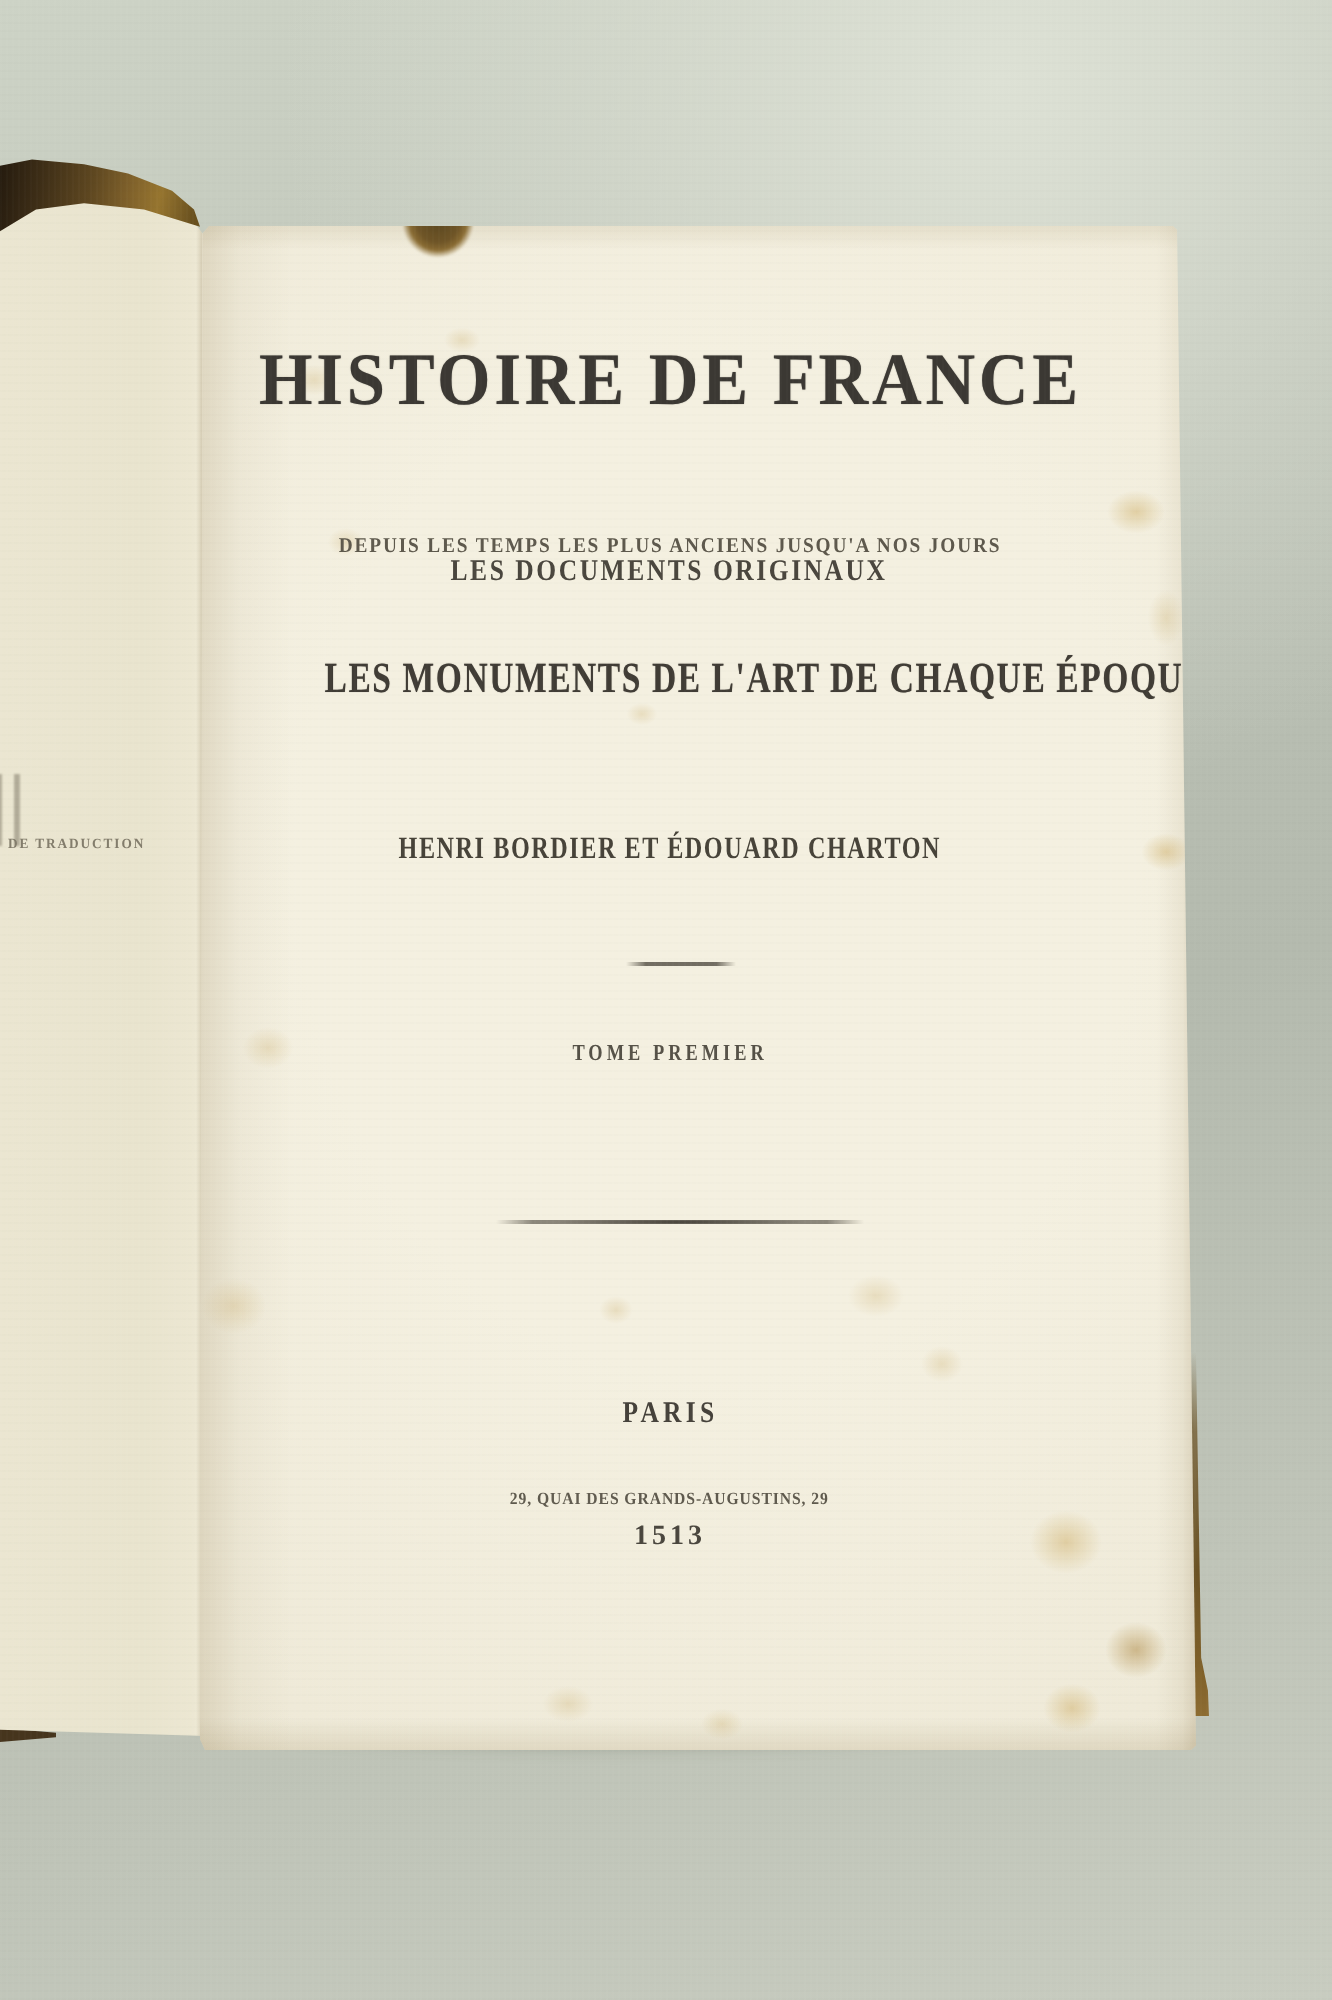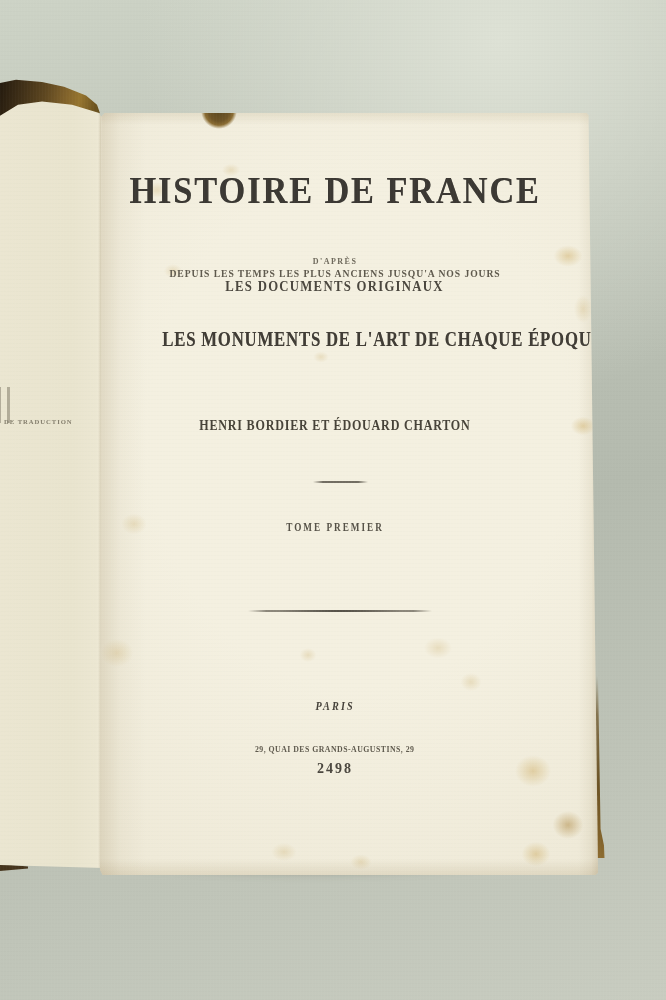--- a/index.html
+++ b/index.html
@@ -116,21 +116,21 @@
   .l-docs{top:165px;font-size:15px;letter-spacing:1.5px;color:#4a463e;}
   .l-docs .cond{transform:scaleX(.85);}
   .l-et{top:200px;font-size:7.5px;letter-spacing:1.5px;color:#6e695c;}
   .l-monu{top:214px;font-size:21.5px;letter-spacing:1px;color:#403c35;text-shadow:0 0 .5px rgba(64,60,53,.5);}
   .l-monu .cond{transform:scaleX(.78);}
   .l-par{top:281px;font-size:8.5px;letter-spacing:1.5px;color:#6e695c;}
   .l-auth{top:303px;font-size:15.5px;letter-spacing:1px;color:#474339;}
   .l-auth .cond{transform:scaleX(.78);}
   .l-tome{top:408px;font-size:11.5px;letter-spacing:2.5px;color:#555147;}
   .l-tome .cond{transform:scaleX(.8);}
-  .l-paris{top:586px;font-size:12px;letter-spacing:2.5px;color:#45413a;font-style:italic;}
+  .l-paris{top:586px;font-size:15px;letter-spacing:2.5px;color:#45413a;}
   .l-paris .cond{transform:scaleX(.85);}
   .l-pub{top:612px;font-size:12.5px;letter-spacing:1px;color:#4c4840;}
   .l-pub .cond{transform:scaleX(.88);}
   .l-addr{top:631px;font-size:8.5px;letter-spacing:.5px;color:#5f5a4e;}
   .l-addr .cond{transform:scaleX(.92);}
   .l-year{top:648px;font-size:14px;letter-spacing:2px;color:#4a463e;}
   .rule{position:absolute;height:2px;}
   .rule-short{
     top:368px;left:213px;width:55px;
     background:linear-gradient(90deg, rgba(70,65,55,0), rgba(70,65,55,.75) 18%, rgba(70,65,55,.75) 82%, rgba(70,65,55,0));
@@ -178,23 +178,20 @@
     <div class="fox fox-b s15"></div>
     <div class="fox fox-b s16"></div>
     <div class="fox fox-b s17"></div>
 
     <div class="line l-title">
       <span class="cond">HISTOIRE DE FRANCE</span>
     </div>
     <div class="line l-sub">
       <span class="cond">DEPUIS LES TEMPS LES PLUS ANCIENS JUSQU'A NOS JOURS</span>
     </div>
-    <div class="line l-apres">
-      <span class="cond">D'APRÈS</span>
-    </div>
     <div class="line l-docs">
       <span class="cond">LES DOCUMENTS ORIGINAUX</span>
     </div>
     <div class="line l-monu">
       <span class="cond">LES MONUMENTS DE L'ART DE CHAQUE ÉPOQUE</span>
     </div>
     <div class="line l-auth">
       <span class="cond">HENRI BORDIER ET ÉDOUARD CHARTON</span>
     </div>
 
@@ -206,19 +203,19 @@
 
     <div class="rule rule-long"></div>
 
     <div class="line l-paris">
       <span class="cond">PARIS</span>
     </div>
     <div class="line l-addr">
       <span class="cond">29, QUAI DES GRANDS-AUGUSTINS, 29</span>
     </div>
     <div class="line l-year">
-      <span class="cond">2498</span>
+      <span class="cond">1513</span>
     </div>
   </div>
 
   <div class="spine-head"></div>
 
 </div>
 
 </body></html>

